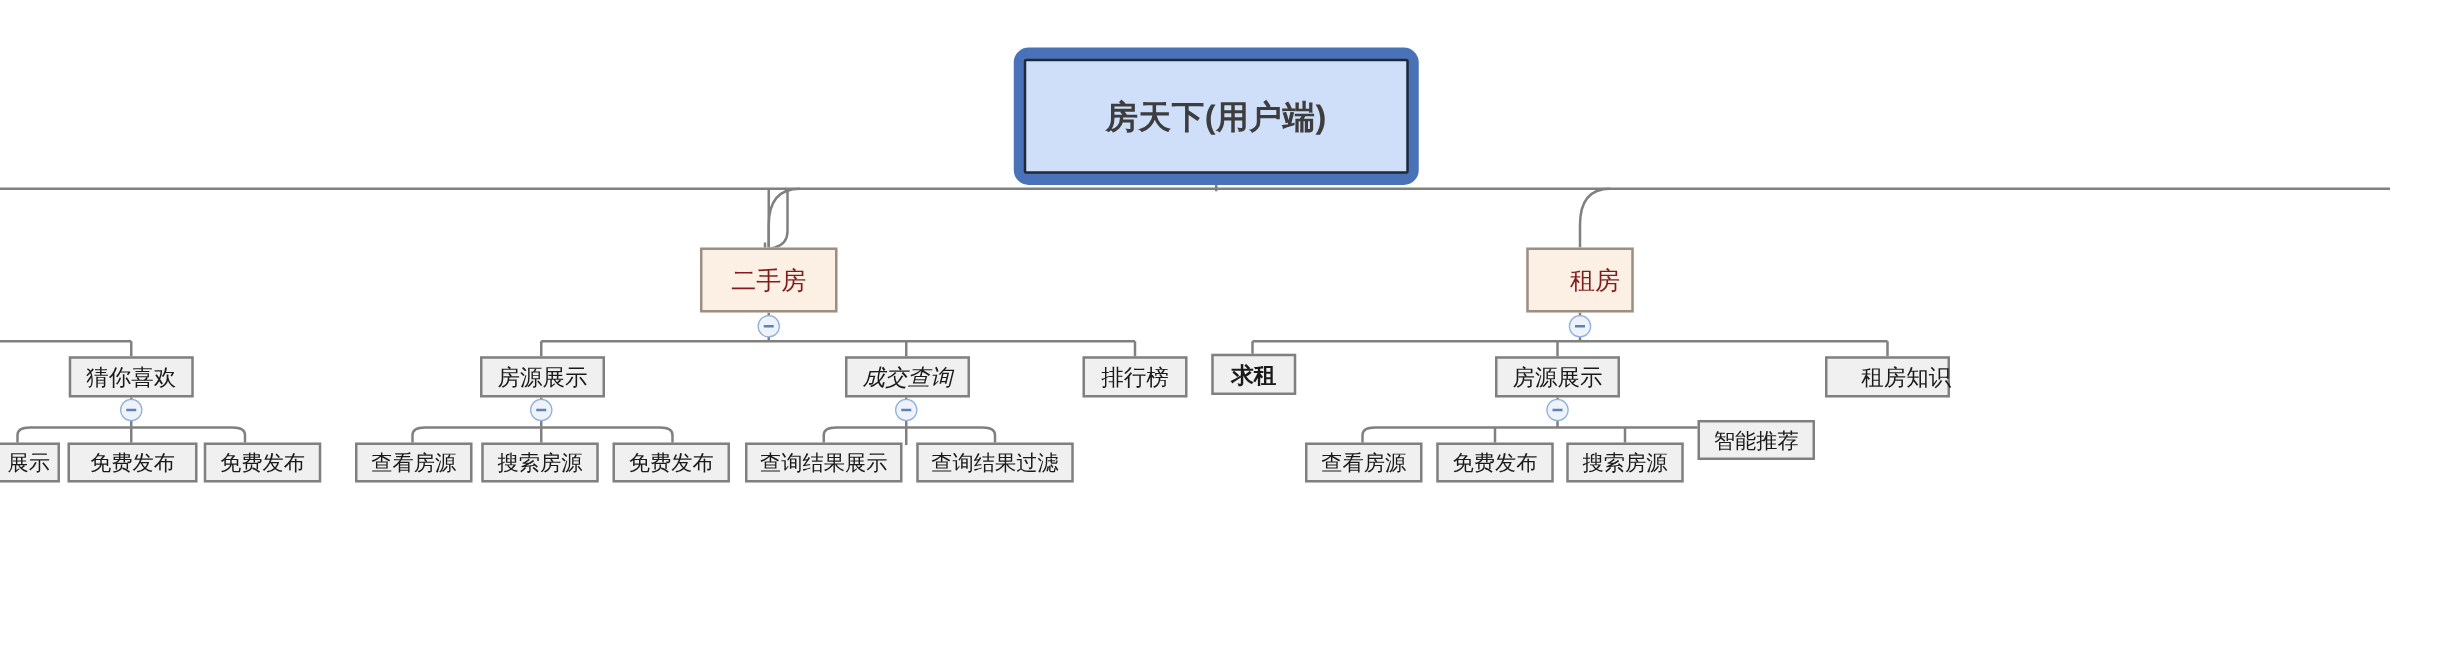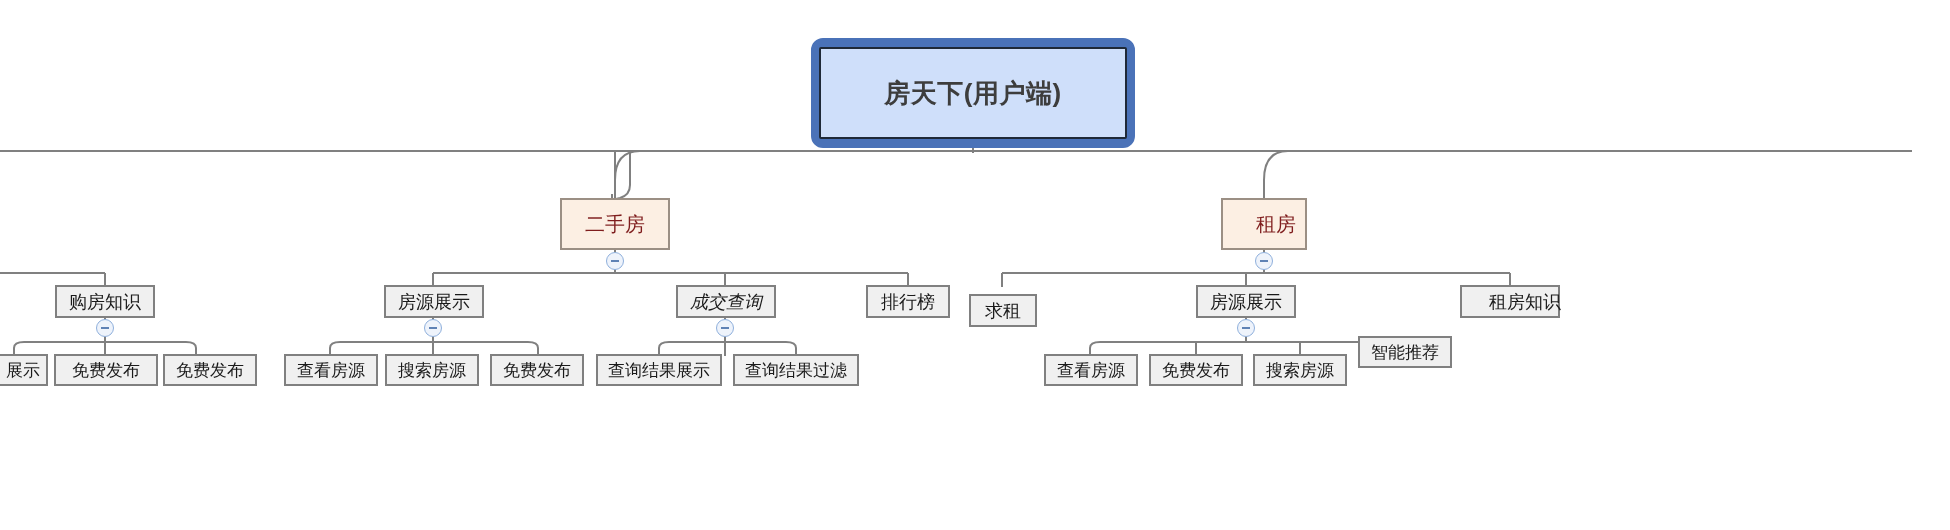--- a/index.html
+++ b/index.html
@@ -163,21 +163,21 @@
   </div>
 
   <div class="node l2" style="left:1221px; top:178px; width:86px; height:52px;padding-left:24px;">
     <span>租房</span>
   </div>
   <div class="toggle" style="left:1255px; top:232px;">
     <span class="bar"></span>
   </div>
 
   <div class="node l3" style="left:55px; top:265px; width:100px; height:33px;">
-    <span>购房知识</span>
+    <span>猜你喜欢</span>
   </div>
   <div class="toggle" style="left:96px; top:299px;">
     <span class="bar"></span>
   </div>
 
   <div class="node l3" style="left:384px; top:265px; width:100px; height:33px;">
     <span>房源展示</span>
   </div>
   <div class="toggle" style="left:424px; top:299px;">
     <span class="bar"></span>
@@ -187,21 +187,21 @@
     <span>成交查询</span>
   </div>
   <div class="toggle" style="left:716px; top:299px;">
     <span class="bar"></span>
   </div>
 
   <div class="node l3" style="left:866px; top:265px; width:84px; height:33px;text-align:center;">
     <span>排行榜</span>
   </div>
 
-  <div class="node l3" style="left:969px; top:274px; width:68px; height:33px;">
+  <div class="node l3" style="left:969px; top:263px; width:68px; height:33px;font-weight:bold;">
     <span>求租</span>
   </div>
 
   <div class="node l3" style="left:1196px; top:265px; width:100px; height:33px;">
     <span>房源展示</span>
   </div>
   <div class="toggle" style="left:1237px; top:299px;">
     <span class="bar"></span>
   </div>
 

